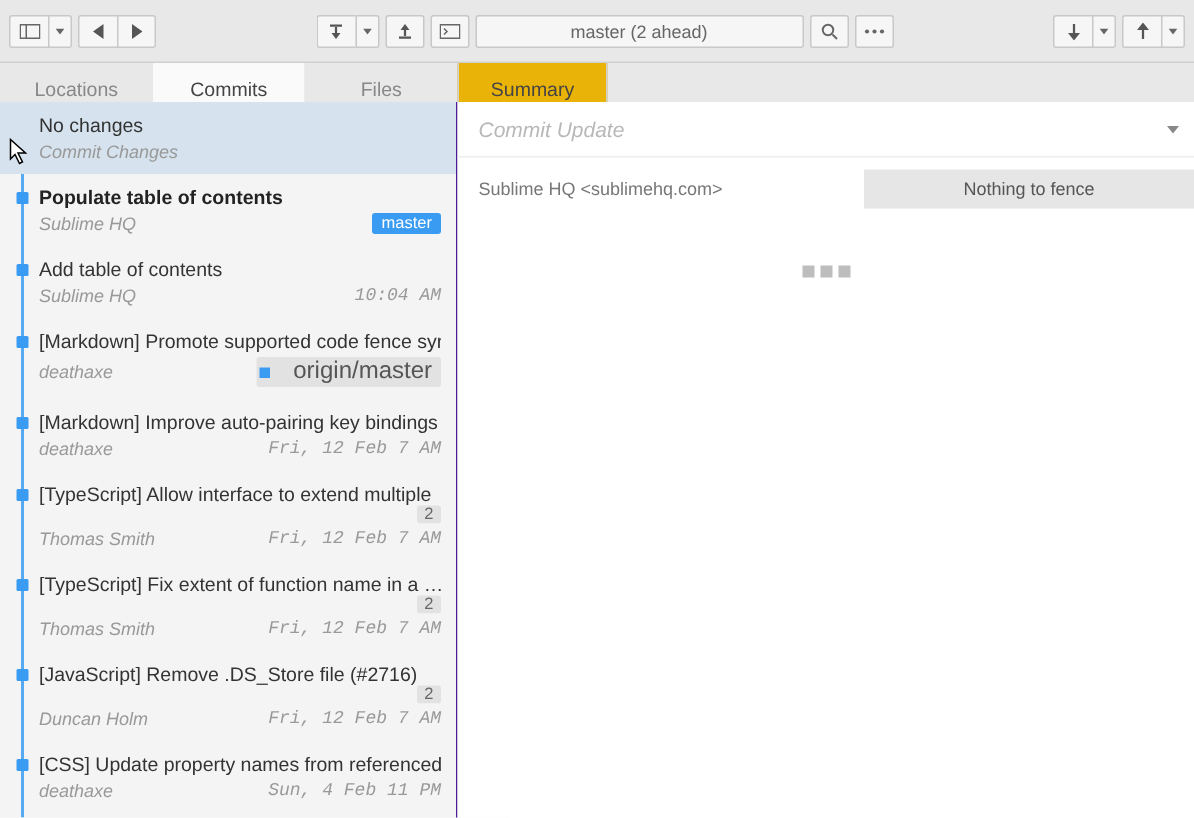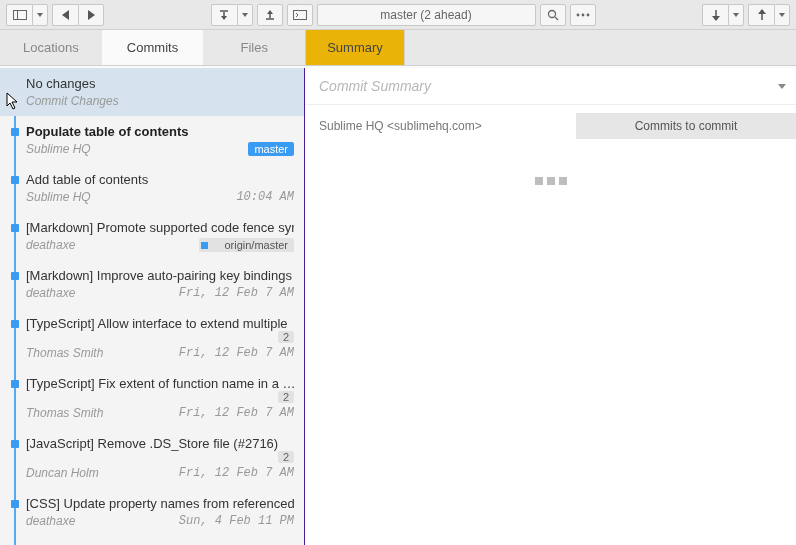--- a/index.html
+++ b/index.html
@@ -1,19 +1,19 @@
 <!DOCTYPE html>
 <html><head>
 <meta charset="utf-8">
 <style>
   * { box-sizing: border-box; margin: 0; padding: 0; }
   html, body { width: 796px; height: 545px; overflow: hidden; font-family: -apple-system, "Segoe UI", Helvetica, Arial, sans-serif; font-size: 13px; color: #444; background: #fafafa; }
   
   
-  .toolbar { height: 30px; background: #e8e8e8; border-bottom: 1px solid #d0d0d0; display: flex; align-items: center; padding: 0 6px; gap: 4px; }
+  .toolbar { height: 42px; background: #e8e8e8; border-bottom: 1px solid #d0d0d0; display: flex; align-items: center; padding: 0 6px; gap: 4px; }
   .tb-btn { height: 22px; min-width: 26px; background: #f6f6f6; border: 1px solid #c8c8c8; border-radius: 2px; display: flex; align-items: center; justify-content: center; cursor: pointer; }
   .tb-btn.small { min-width: 16px; }
   .tb-group { display: flex; }
   .tb-group .tb-btn { border-radius: 0; }
   .tb-group .tb-btn:first-child { border-radius: 2px 0 0 2px; border-right: none; }
   .tb-group .tb-btn:last-child { border-radius: 0 2px 2px 0; }
   .tb-spacer { flex: 1; }
   .tb-title { flex: 2; text-align: center; color: #666; font-size: 12px; height: 22px; line-height: 20px; background: #f6f6f6; border: 1px solid #c8c8c8; border-radius: 2px; padding: 0 10px; }
   .icon-svg { display: block; }
 
@@ -38,21 +38,21 @@
   .commit-list::-webkit-scrollbar-thumb { background: #c4c4c4; border-radius: 4px; }
   .commit-item { padding: 8px 10px 8px 26px; position: relative; cursor: pointer; }
   .commit-item.selected { background: #d6e3ee; }
   .commit-item.bold .commit-title { font-weight: 600; color: #222; }
   .commit-title { color: #333; margin-bottom: 3px; white-space: nowrap; overflow: hidden; text-overflow: clip; }
   .commit-sub { display: flex; justify-content: space-between; align-items: center; color: #999; font-style: italic; font-size: 12px; gap:4px;}
   .commit-author { white-space:nowrap; overflow:hidden; }
   .commit-time { white-space:nowrap; font-style: italic; font-family: Liberation Mono, monospace;}
   .badge-count { background: #e2e2e2; border-radius: 2px; padding: 0 5px; color: #666; font-size: 11px; font-style: normal; margin-left: 4px; }
   .tag-master { background: #3a9bf2; color: #fff; padding: 1px 6px; border-radius: 2px; font-size: 11px; font-style: normal; }
-  .tag-origin { display:inline-flex; align-items:center; gap:16px; background: #e2e2e2; color: #555; padding: 1px 6px 1px 2px; border-radius: 2px; font-size: 11px; font-style: normal; }
+  .tag-origin { display:inline-flex; align-items:center; gap:16px; background: #e2e2e2; color: #555; padding: 1px 6px 1px 2px; border-radius: 2px; font-size: 16px; font-style: normal; }
   .tag-origin .sq{ width:7px;height:7px;background:#3a9bf2; display:inline-block;}
   .title-badge { float:right; }
 
   
   .graph-line { position:absolute; left:14px; top:0; bottom:0; width:2px; background:#3a9bf2; opacity:0.85;}
   .commit-item .node { position:absolute; left:11px; top:12px; width:8px; height:8px; background:#3a9bf2; border-radius:1px; }
 
   
   .cursor { position:absolute; left:6px; top:24px; z-index:5; }
 
@@ -257,28 +257,28 @@
             <span class="commit-time">Sun, 4 Feb 11 PM</span>
           </div>
         </div>
         <div class="commit-item">
           <div class="commit-title">[CSS] Fix color functions in blend() (#2700)</div>
         </div>
       </div>
   </div>
   <div class="right-pane">
     <div class="commit-msg">
-      <span>Commit Summary</span>
+      <span>Commit Update</span>
       <svg class="drop" width="8" height="5">
           <polygon points="0,0 8,0 4,5" fill="#888"></polygon>
         </svg>
     </div>
     <div class="commit-meta-row">
       <div class="author">Sublime HQ &lt;sublimehq.com&gt;</div>
-      <button class="nothing-btn">Commits to commit</button>
+      <button class="nothing-btn">Nothing to fence</button>
     </div>
     <div class="loading">
         <span></span>
         <span></span>
         <span></span>
       </div>
   </div>
 </div>
 
 </body></html>

